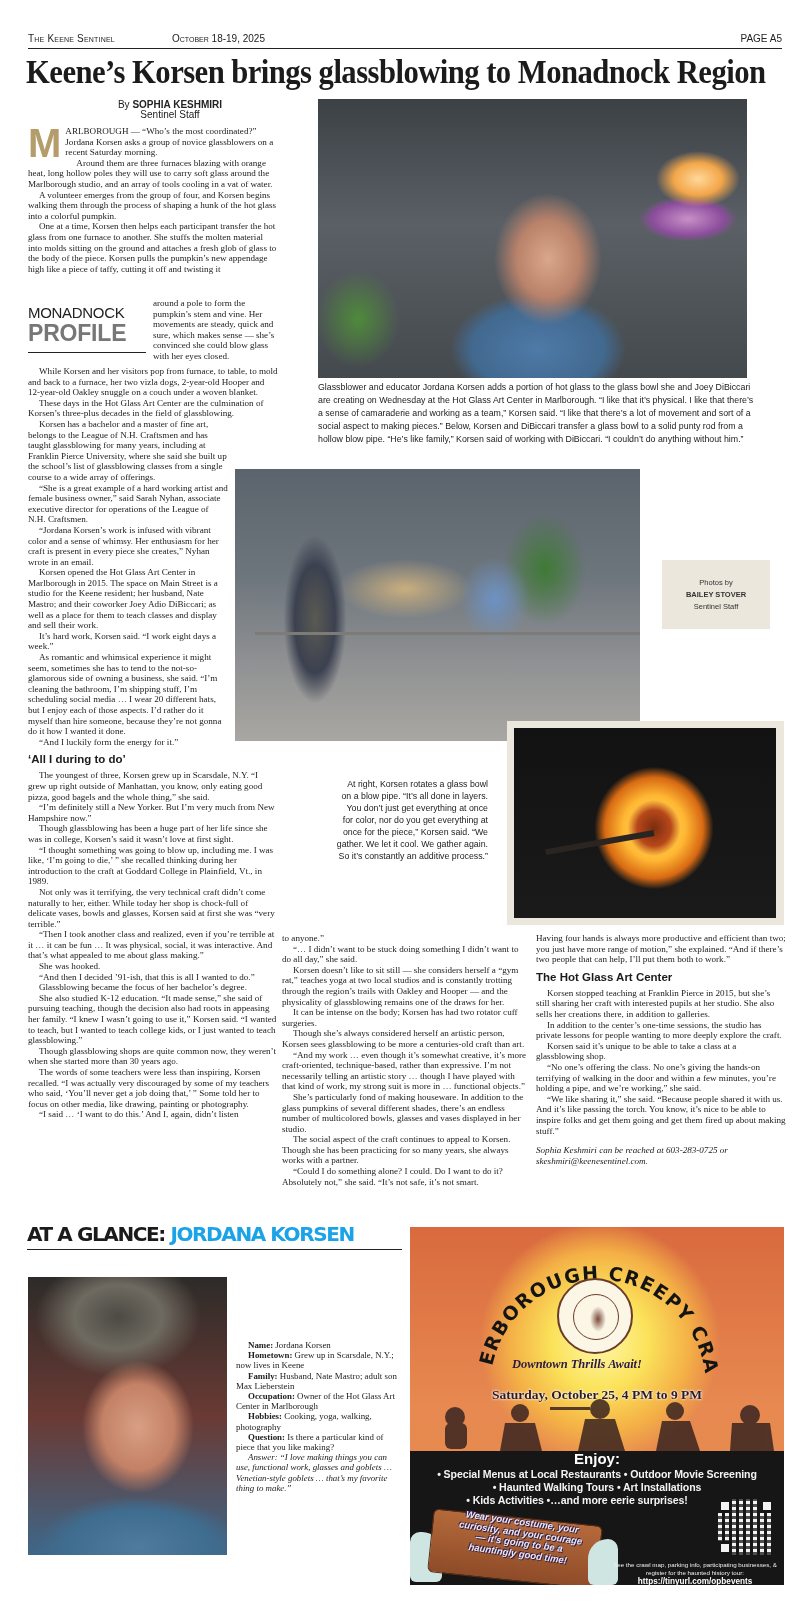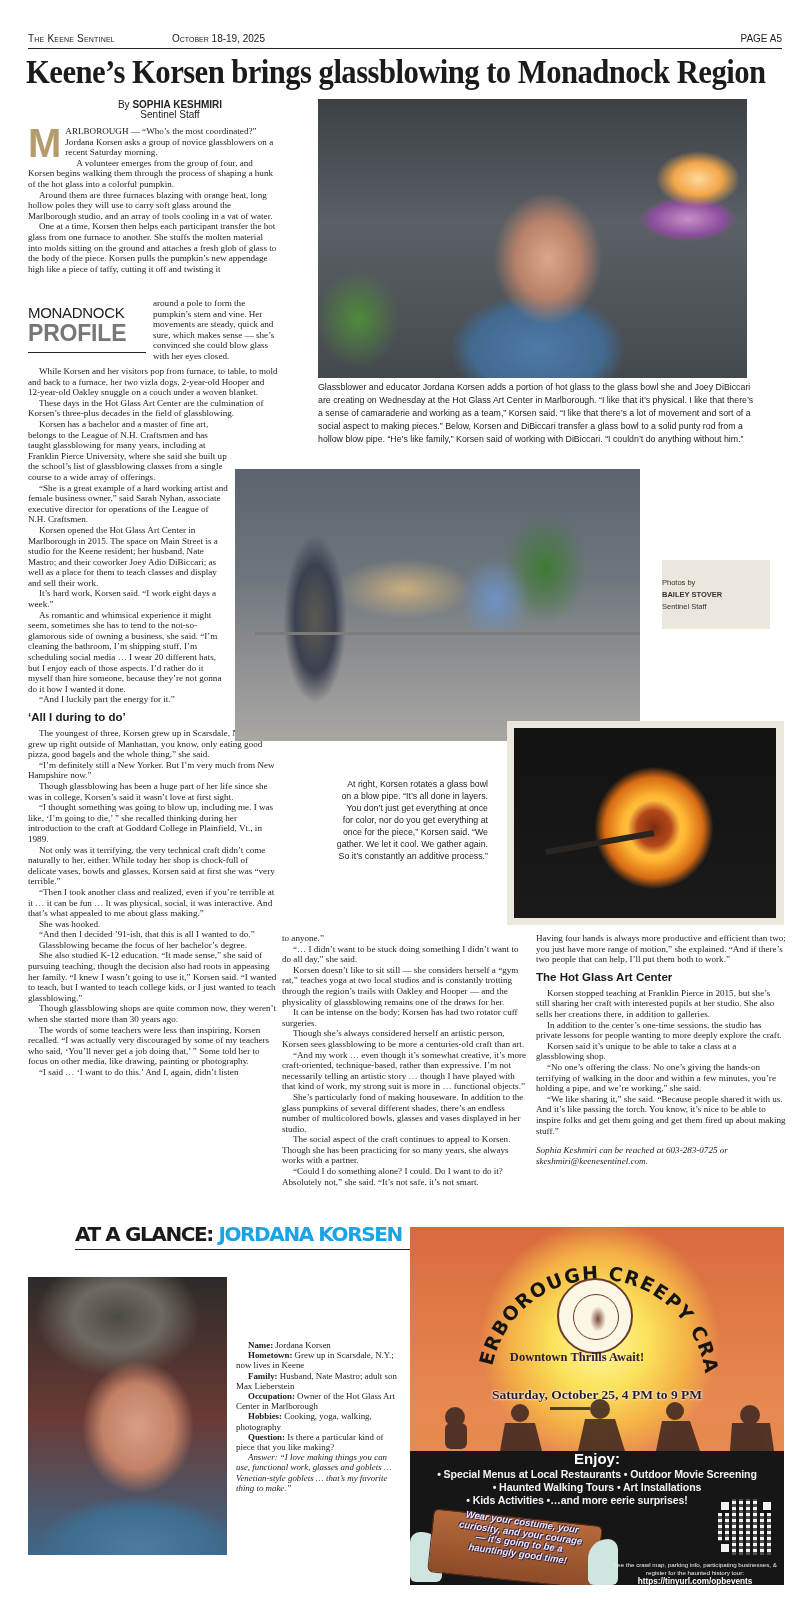--- a/index.html
+++ b/index.html
@@ -57,42 +57,42 @@
       linear-gradient(180deg, #121212 0%, #1a1a1a 100%); }
   .photo-furnace .pipe { position: absolute; left: 30px; top: 102px; width: 110px; height: 6px; background: #2b2522; transform: rotate(-10deg); transform-origin: right center; }
   .photo-portrait { left: 28px; top: 1277px; width: 199px; height: 278px;
     background:
       radial-gradient(ellipse 80px 95px at 110px 150px, #d89f84 0%, #c38166 45%, rgba(195,129,102,0) 70%),
       radial-gradient(ellipse 110px 80px at 90px 40px, #4d4a44 0%, #6e6a60 40%, rgba(110,106,96,0) 75%),
       radial-gradient(ellipse 120px 60px at 110px 270px, #4e7b9e 0%, #3f6d90 60%, rgba(63,109,144,0) 85%),
       linear-gradient(180deg, #2d2b29 0%, #6a3a34 50%, #3e6788 100%); }
 
   .caption-top { left: 318px; top: 381px; width: 436px; font-family: "Liberation Sans", sans-serif; font-size: 8.8px; line-height: 13px; color: #222; }
-  .credit-box { left: 662px; top: 560px; width: 108px; height: 69px; background: #ece7dc; font-family: "Liberation Sans", sans-serif; font-size: 7.5px; line-height: 12px; color: #333; padding-top: 17px; }
+  .credit-box { left: 662px; top: 560px; width: 108px; height: 69px; background: #ece7dc; text-align: center; font-family: "Liberation Sans", sans-serif; font-size: 7.5px; line-height: 12px; color: #333; padding-top: 17px; }
   .credit-box b { font-weight: bold; }
   .caption-right { left: 336px; top: 778px; width: 152px; text-align: right; font-family: "Liberation Sans", sans-serif; font-size: 8.8px; line-height: 12px; color: #222; }
 
   
-  .glance-title { left: 27px; top: 1222px; width: 375px; height: 28px; border-bottom: 1.5px solid #222; font-family: "DejaVu Sans", sans-serif; font-weight: bold; font-size: 20px; line-height: 24px; letter-spacing: -1.4px; transform-origin: left top; white-space: nowrap; margin-left: 48px; }
+  .glance-title { left: 27px; top: 1222px; width: 375px; height: 28px; border-bottom: 1.5px solid #222; font-family: "DejaVu Sans", sans-serif; font-weight: bold; font-size: 20px; line-height: 24px; letter-spacing: -1.4px; transform-origin: left top; white-space: nowrap; }
   .glance-title .gt-a { color: #1b1b1b; }
   .glance-title .gt-b { color: #1aa3e6; }
   .glance-info { left: 236px; top: 1340px; width: 166px; font-family: "Liberation Serif", serif; font-size: 8.9px; line-height: 10.2px; color: #222; }
   .glance-info p { text-indent: 12px; }
   .glance-info b { font-weight: bold; }
   .glance-info i { font-style: italic; }
 
   
   .ad { left: 410px; top: 1227px; width: 374px; height: 358px; overflow: hidden;
     background:
       radial-gradient(circle 120px at 190px 115px, #fff8a8 0%, #fbe25a 40%, #f4b046 75%, rgba(244,176,70,0) 100%),
       linear-gradient(180deg, #d96a3e 0%, #e78950 50%, #e58c4c 100%); }
   .ad-seal { position: absolute; left: 147px; top: 51px; width: 76px; height: 76px; border-radius: 50%; background: #fbf6e6; border: 2px solid #6b3b2a; }
   .ad-seal::after { content: ""; position: absolute; left: 14px; top: 14px; width: 44px; height: 44px; border-radius: 50%; border: 1px solid #6b3b2a; background: radial-gradient(ellipse 10px 16px at 24px 24px, #7a4a3a 0%, rgba(122,74,58,0) 80%); }
   .ad-arc { position: absolute; left: 0; top: 0; width: 374px; height: 160px; }
-  .ad-tag { position: absolute; left: 0; width: 334px; top: 123px; text-align: center; font-family: "Liberation Serif", serif; font-weight: bold; font-size: 12.5px; color: #2a1a4a; }
+  .ad-tag { position: absolute; left: 0; width: 334px; top: 130px; text-align: center; font-family: "Liberation Serif", serif; font-style: italic; font-weight: bold; font-size: 12.5px; color: #2a1a4a; }
   .ad-date { position: absolute; left: 0; width: 374px; top: 148px; text-align: center; font-family: "Liberation Serif", serif; font-weight: bold; font-size: 13.5px; color: #2a1a28; text-shadow: 0 0 3px #fff, 0 0 2px #fff; margin-top: 12px; }
   .ad-silhouettes { position: absolute; left: 0; top: 168px; width: 374px; height: 58px; }
   .ad-black { position: absolute; left: 0; top: 224px; width: 374px; height: 134px; background: #161616; }
   .ad-enjoy { position: absolute; left: 0; width: 374px; top: 224px; text-align: center; font-family: "Liberation Sans", sans-serif; font-weight: bold; font-size: 15px; line-height: 16px; color: #fff; }
   .ad-list { position: absolute; left: 0; width: 374px; top: 241px; text-align: center; font-family: "Liberation Sans", sans-serif; font-weight: bold; font-size: 10.6px; line-height: 13px; color: #f3f3f3; letter-spacing: -0.1px; }
   .ad-list .l3 { padding-right: 40px; }
   .ad-sign { position: absolute; left: 20px; top: 290px; width: 170px; height: 64px; background: linear-gradient(180deg, #b56a3b, #8e4b28); border-radius: 6px; transform: rotate(6deg); border: 1px solid #5a2d17; }
   .ad-sign-text { position: absolute; left: 46px; top: 290px; width: 128px; text-align: center; font-family: "Liberation Sans", sans-serif; font-style: italic; font-weight: bold; font-size: 9.5px; line-height: 10.5px; color: #e9e5f5; transform: rotate(8deg); text-shadow: 1px 1px 0 #30214a, -1px -1px 0 #30214a; }
   .ad-hand-l { position: absolute; left: 0px; top: 305px; width: 32px; height: 50px; background: #cfe5e2; border-radius: 10px 20px 6px 6px; }
   .ad-hand-r { position: absolute; left: 178px; top: 312px; width: 30px; height: 46px; background: #cfe5e2; border-radius: 20px 10px 6px 6px; }
@@ -116,43 +116,44 @@
 <h1 class="abs headline">Keene’s Korsen brings glassblowing to Monadnock Region</h1>
 
 <div class="abs byline">
   <div><span>By</span> <b>SOPHIA KESHMIRI</b></div>
   <div>Sentinel Staff</div>
 </div>
 
 <div class="abs col" style="left:28px; top:126px; width:250px;">
   <span class="dropcap">M</span>
   <p class="noindent">ARLBOROUGH — “Who’s the most coordinated?” Jordana Korsen asks a group of novice glassblowers on a recent Saturday morning.</p>
+  <p>Around them are three furnaces blazing with orange heat, long hollow poles they will use to carry soft glass around the Marlborough studio, and an array of tools cooling in a vat of water.</p>
   <p>A volunteer emerges from the group of four, and Korsen begins walking them through the process of shaping a hunk of the hot glass into a colorful pumpkin.</p>
-  <p>Around them are three furnaces blazing with orange heat, long hollow poles they will use to carry soft glass around the Marlborough studio, and an array of tools cooling in a vat of water.</p>
   <p>One at a time, Korsen then helps each participant transfer the hot glass from one furnace to another. She stuffs the molten material into molds sitting on the ground and attaches a fresh glob of glass to the body of the piece. Korsen pulls the pumpkin’s new appendage high like a piece of taffy, cutting it off and twisting it</p>
 </div>
 
 <div class="profile-box">
   <div class="profile-1">MONADNOCK</div>
   <div class="profile-2">PROFILE</div>
 </div>
 
 <div class="abs col" style="left:153px; top:298px; width:125px;">
   <p class="noindent">around a pole to form the pumpkin’s stem and vine. Her movements are steady, quick and sure, which makes sense — she’s convinced she could blow glass with her eyes closed.</p>
 </div>
 
 <div class="abs col" style="left:28px; top:366px; width:250px;">
   <p>While Korsen and her visitors pop from furnace, to table, to mold and back to a furnace, her two vizla dogs, 2-year-old Hooper and 12-year-old Oakley snuggle on a couch under a woven blanket.</p>
   <p>These days in the Hot Glass Art Center are the culmination of Korsen’s three-plus decades in the field of glassblowing.</p>
   <p style="width:200px;">Korsen has a bachelor and a master of fine art, belongs to the League of N.H. Craftsmen and has taught glassblowing for many years, including at Franklin Pierce University, where she said she built up the school’s list of glassblowing classes from a single course to a wide array of offerings.</p>
   <p style="width:200px;">“She is a great example of a hard working artist and female business owner,” said Sarah Nyhan, associate executive director for operations of the League of N.H. Craftsmen.</p>
+  <p style="width:200px;">“Jordana Korsen’s work is infused with vibrant color and a sense of whimsy. Her enthusiasm for her craft is present in every piece she creates,” Nyhan wrote in an email.</p>
   <p style="width:200px;">Korsen opened the Hot Glass Art Center in Marlborough in 2015. The space on Main Street is a studio for the Keene resident; her husband, Nate Mastro; and their coworker Joey Adio DiBiccari; as well as a place for them to teach classes and display and sell their work.</p>
   <p style="width:200px;">It’s hard work, Korsen said. “I work eight days a week.”</p>
   <p style="width:200px;">As romantic and whimsical experience it might seem, sometimes she has to tend to the not-so-glamorous side of owning a business, she said. “I’m cleaning the bathroom, I’m shipping stuff, I’m scheduling social media … I wear 20 different hats, but I enjoy each of those aspects. I’d rather do it myself than hire someone, because they’re not gonna do it how I wanted it done.</p>
-  <p>“And I luckily part the energy for it.”</p>
+  <p>“And I luckily form the energy for it.”</p>
   <h3>‘All I during to do’</h3>
   <p>The youngest of three, Korsen grew up in Scarsdale, N.Y. “I grew up right outside of Manhattan, you know, only eating good pizza, good bagels and the whole thing,” she said.</p>
   <p>“I’m definitely still a New Yorker. But I’m very much from New Hampshire now.”</p>
   <p>Though glassblowing has been a huge part of her life since she was in college, Korsen’s said it wasn’t love at first sight.</p>
   <p>“I thought something was going to blow up, including me. I was like, ‘I’m going to die,’ ” she recalled thinking during her introduction to the craft at Goddard College in Plainfield, Vt., in 1989.</p>
   <p>Not only was it terrifying, the very technical craft didn’t come naturally to her, either. While today her shop is chock-full of delicate vases, bowls and glasses, Korsen said at first she was “very terrible.”</p>
   <p>“Then I took another class and realized, even if you’re terrible at it … it can be fun … It was physical, social, it was interactive. And that’s what appealed to me about glass making.”</p>
   <p>She was hooked.</p>
   <p>“And then I decided ’91-ish, that this is all I wanted to do.”</p>
   <p>Glassblowing became the focus of her bachelor’s degree.</p>

